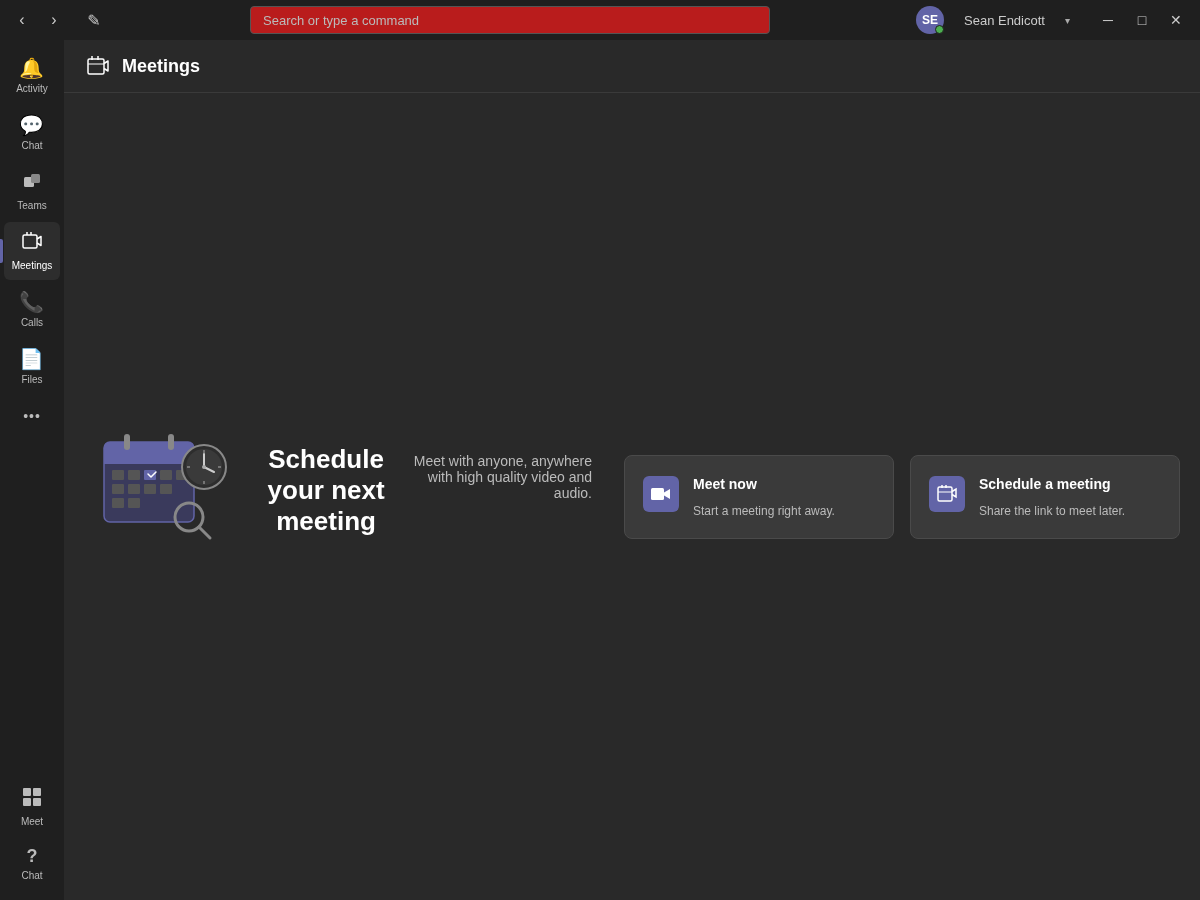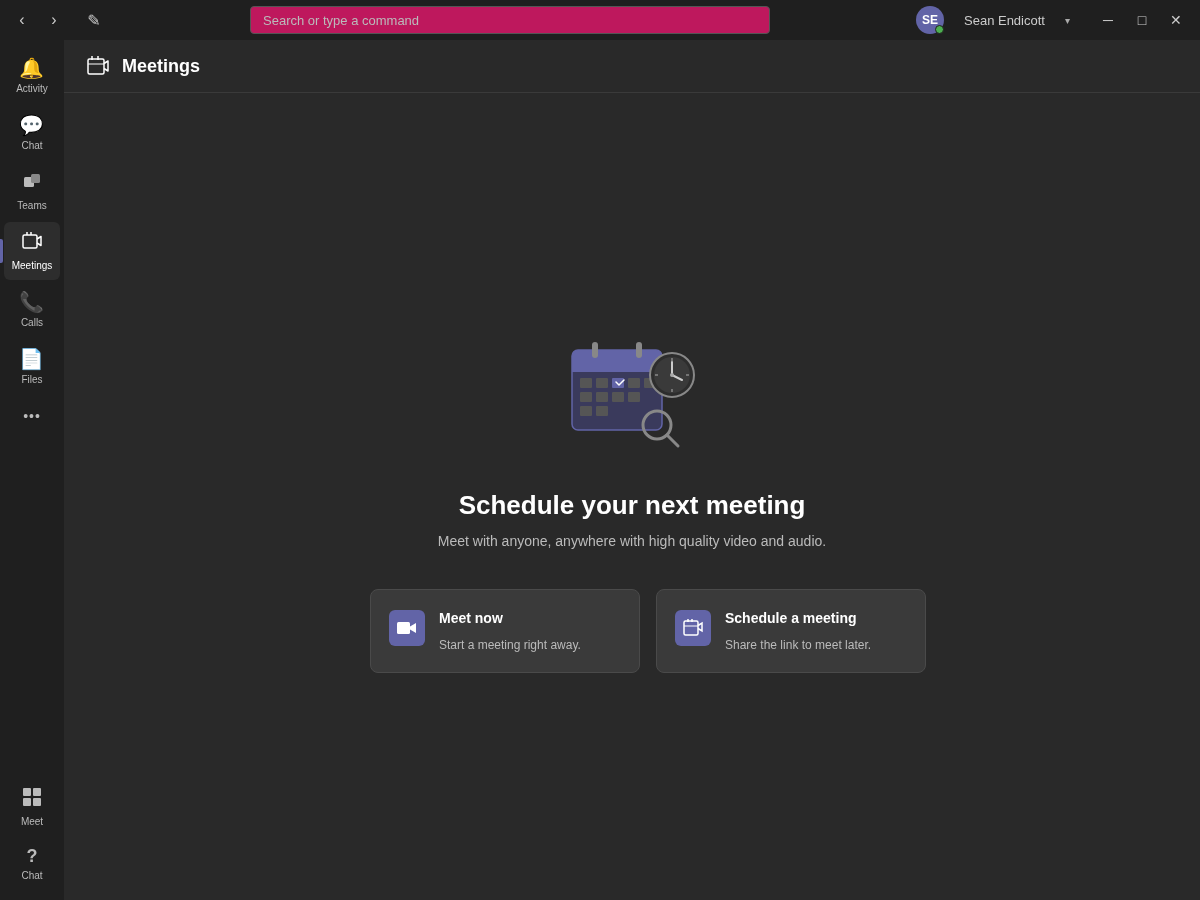--- a/index.html
+++ b/index.html
@@ -59,21 +59,21 @@
       display: flex;
       align-items: center;
       justify-content: center;
       margin-left: 4px;
     }
 
     .search-bar {
       flex: 1;
       max-width: 520px;
       height: 28px;
-      background: #be185d;
+      background: #b91c1c;
       border: 1px solid #555;
       border-radius: 4px;
       display: flex;
       align-items: center;
       padding: 0 12px;
       color: #bbb;
       font-size: 13px;
       cursor: text;
       margin: 0 16px;
     }
@@ -224,21 +224,21 @@
     .page-title {
       font-size: 18px;
       font-weight: 600;
       color: #fff;
     }
 
     
     .main-content {
       flex: 1;
       display: flex;
-      flex-direction: column;
+      flex-direction: row;
       align-items: center;
       justify-content: center;
       padding: 40px 20px;
     }
 
     .illustration {
       width: 160px;
       height: 140px;
       margin-bottom: 30px;
       position: relative;

